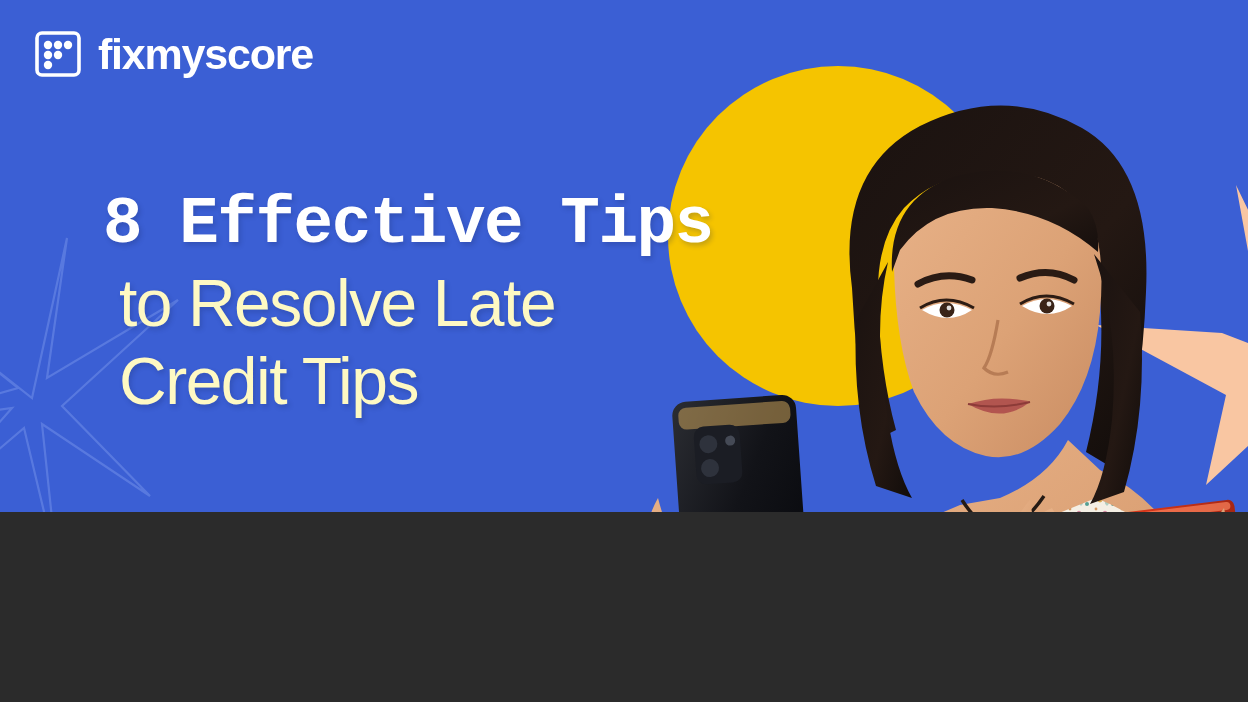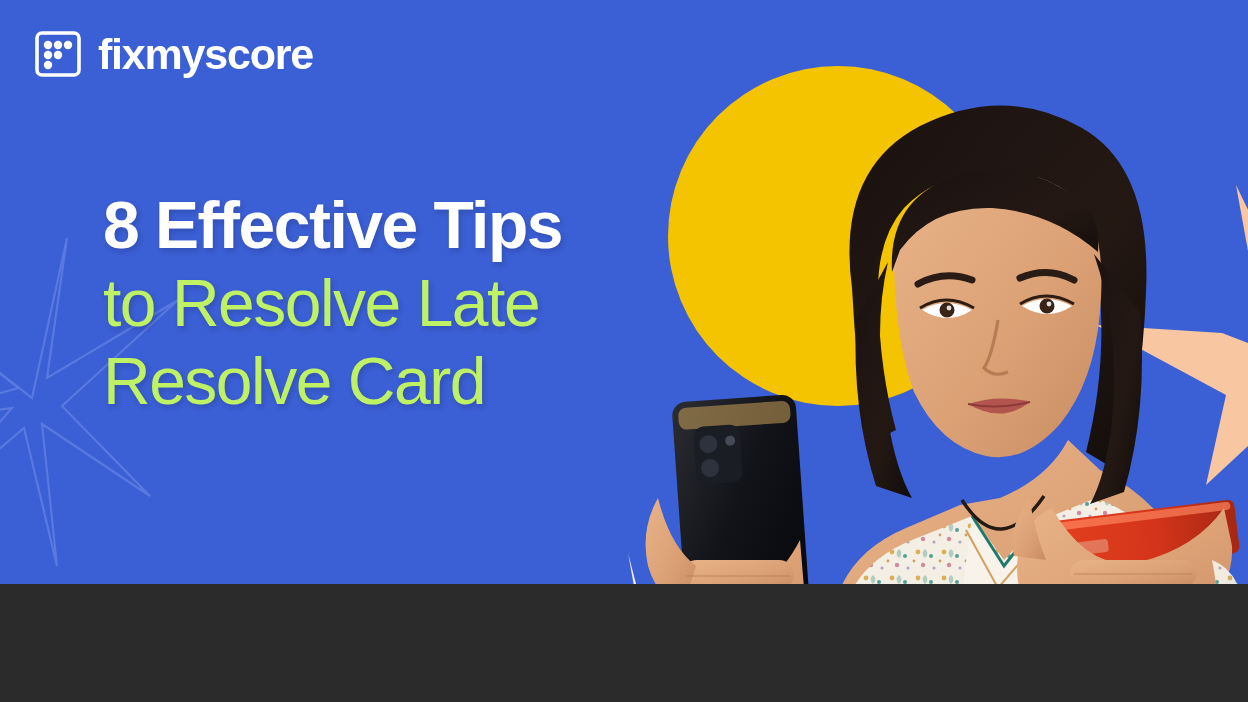--- a/index.html
+++ b/index.html
@@ -3,21 +3,21 @@
 <meta charset="utf-8">
 <style>
   html, body {
     margin: 0;
     padding: 0;
     background: #2b2b2b;
   }
   .banner {
     position: relative;
     width: 1248px;
-    height: 584px;
+    height: 512px;
     overflow: hidden;
     background: #3B5FD4;
     font-family: "Liberation Sans", sans-serif;
   }
 
   
   .bg-layer {
     position: absolute;
     inset: 0;
     overflow: hidden;
@@ -97,24 +97,26 @@
   .headline-line {
     font-size: 66px;
     line-height: 78px;
     letter-spacing: -1.5px;
     white-space: nowrap;
     text-shadow: 2px 3px 5px rgba(20,30,80,0.22);
   }
   .line-white {
     color: #ffffff;
     font-weight: bold;
+    font-family: Liberation Mono, monospace;
   }
   .line-accent {
-    color: #bef264;
+    color: #fef9c3;
     font-weight: normal;
+    margin-left: 16px;
   }
 </style>
 </head>
 <body>
 
 <div class="banner">
 
   <div class="bg-layer">
 
     <svg class="outline-star-left" viewBox="0 0 300 340">
@@ -278,16 +280,16 @@
       <circle cx="14" cy="25" r="4.2" fill="#ffffff"></circle>
       <circle cx="24" cy="25" r="4.2" fill="#ffffff"></circle>
       <circle cx="14" cy="35" r="4.2" fill="#ffffff"></circle>
     </svg>
     <span class="logo-text">fixmyscore</span>
   </div>
 
   <div class="headline">
     <div class="headline-line line-white">8 Effective Tips</div>
     <div class="headline-line line-accent">to Resolve Late</div>
-    <div class="headline-line line-accent">Resolve Card</div>
+    <div class="headline-line line-accent">Credit Tips</div>
   </div>
 
 </div>
 
 </body></html>

